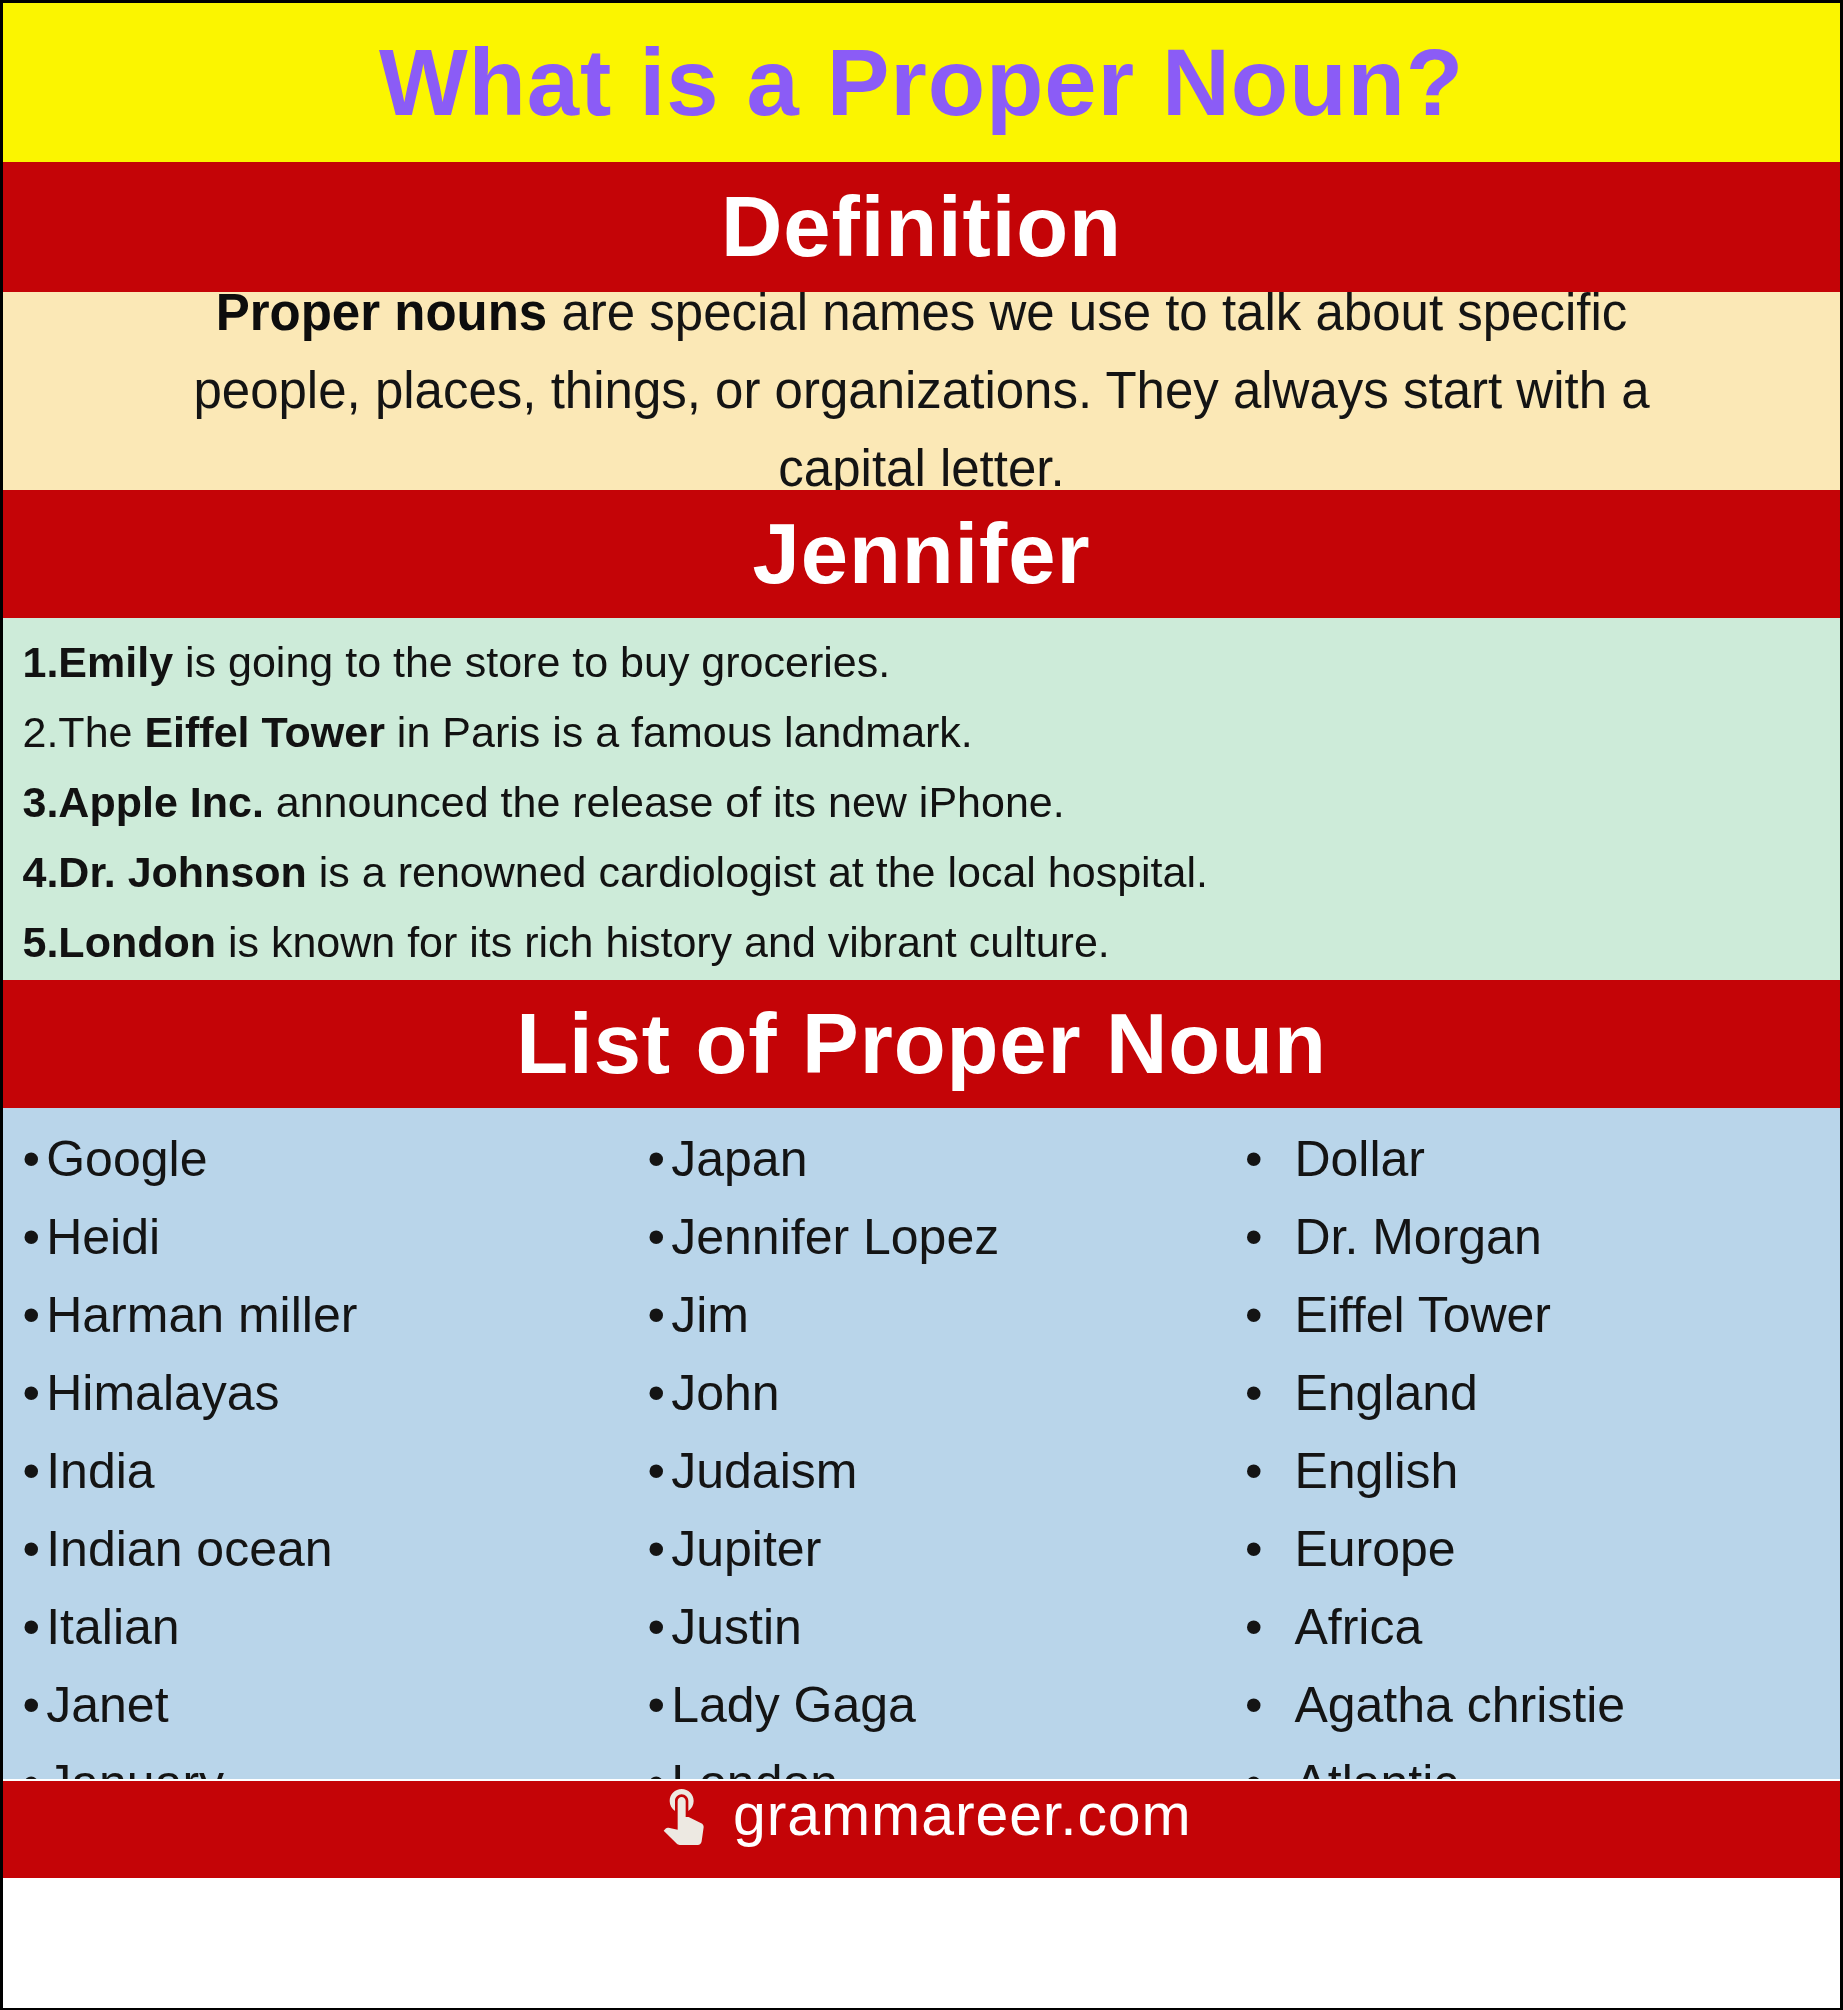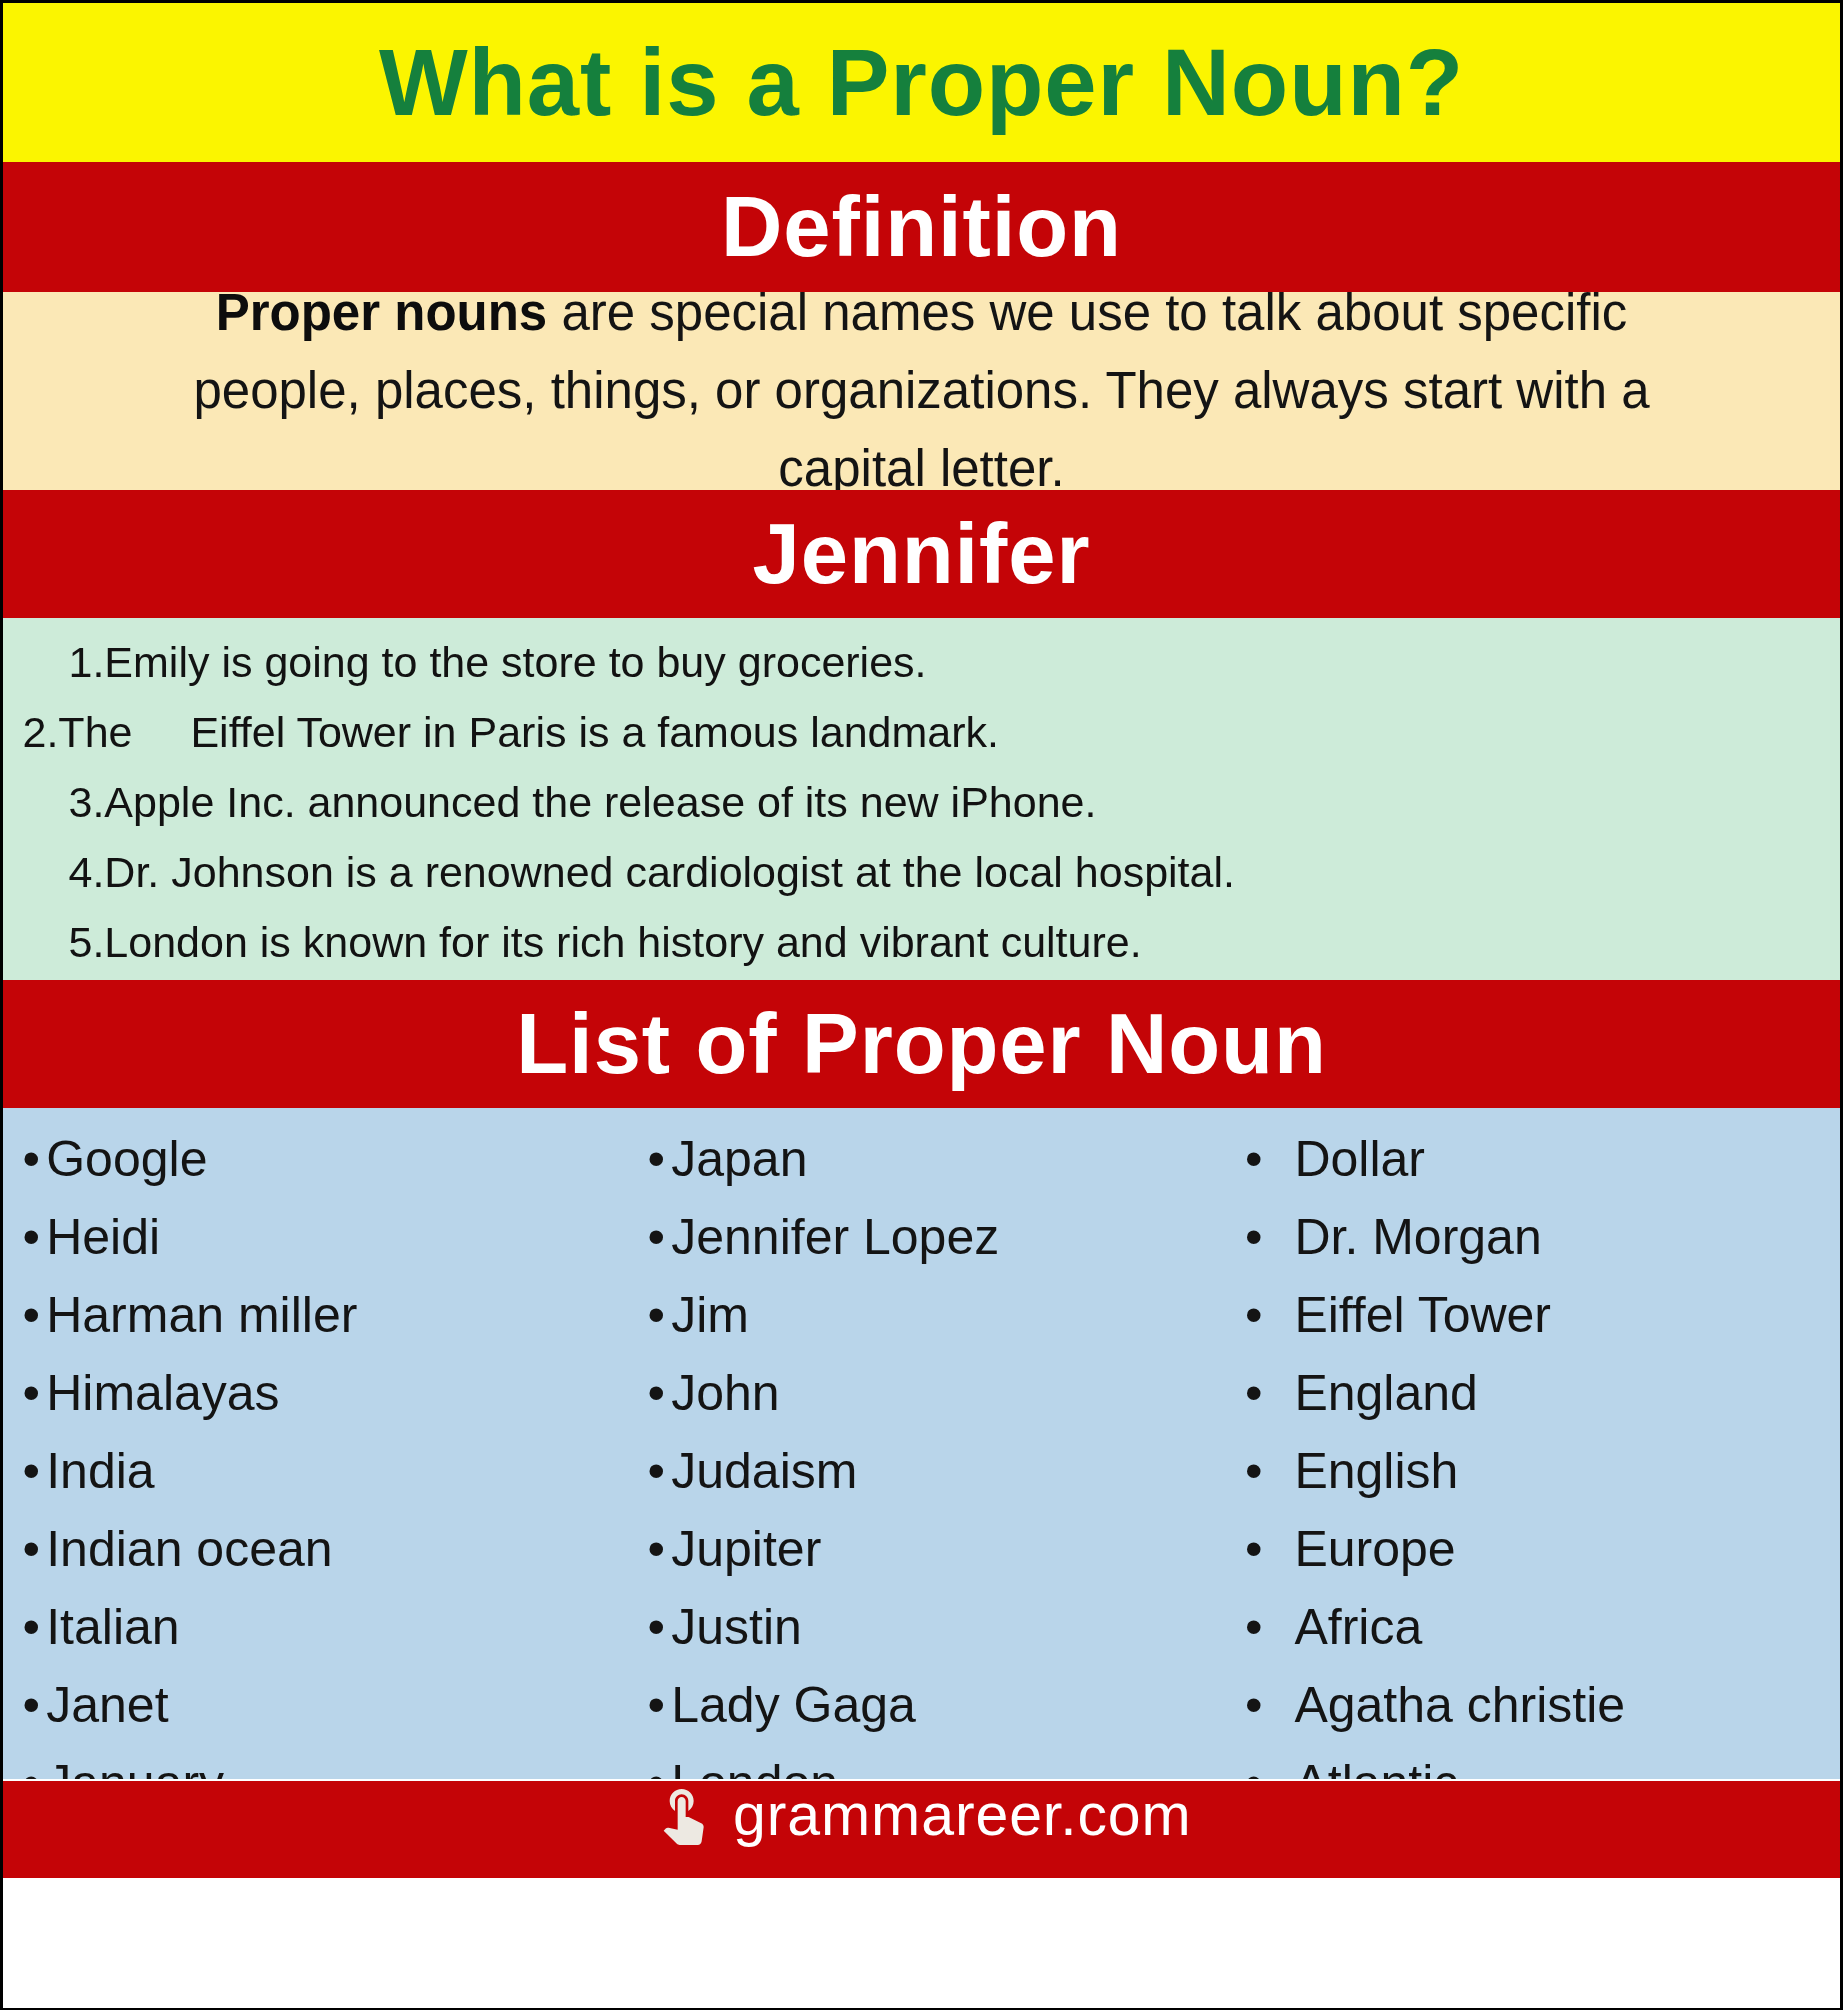--- a/index.html
+++ b/index.html
@@ -6,34 +6,34 @@
   .page{
     width:1843px;height:2011px;box-sizing:border-box;
     border:3.5px solid #000;
     display:flex;flex-direction:column;
     font-family:"Liberation Sans",sans-serif;
     overflow:hidden;background:#fff;
   }
   
   .band{display:flex;align-items:center;justify-content:center;flex:0 0 auto;}
   .band-title{height:159px;background:#FBF500;}
-  .band-title h1{margin:0;font-size:94px;font-weight:bold;color:#15803d;letter-spacing:0.9px;}
+  .band-title h1{margin:0;font-size:94px;font-weight:bold;color:#8b5cf6;letter-spacing:0.9px;}
   .band-red{background:#C40407;color:#ffffff;}
   .band-def{height:130px;}
   .band-ex{height:128px;}
   .band-list{height:128px;}
   .band-red h2{margin:0;font-size:85px;font-weight:bold;letter-spacing:0.9px;}
   
   .cream{height:198px;background:#FBE8B6;display:flex;align-items:center;justify-content:center;flex:0 0 auto;}
   .cream p{margin:0;max-width:1507px;text-align:center;font-size:51px;line-height:1.53;color:#141414;}
   .cream strong{font-weight:bold;color:#0d0d0d;}
   
   .mint{height:362px;background:#CDEBD9;box-sizing:border-box;padding:8.9px 0 0 19.5px;flex:0 0 auto;}
   .mint p{margin:0;font-size:43px;line-height:70px;color:#121212;white-space:nowrap;}
-  .mint strong{font-weight:normal;margin-left:46px;}
+  .mint strong{font-weight:bold;}
   
   .blue{height:671px;background:#B9D5EA;box-sizing:border-box;display:flex;padding:12.4px 0 0 19.5px;flex:0 0 auto;}
   .blue ul{list-style:none;margin:0;padding:0;}
   .col{font-size:50px;line-height:78px;color:#141414;}
   .col-1{width:625px;flex:0 0 auto;}
   .col-2{width:585px;flex:0 0 auto;}
   .col-3{flex:1 1 auto;}
   .blue li{white-space:nowrap;}
   .blue li::before{content:"\2022";color:#141414;}
   .col-1 li::before,.col-2 li::before{margin-right:6.2px;}

